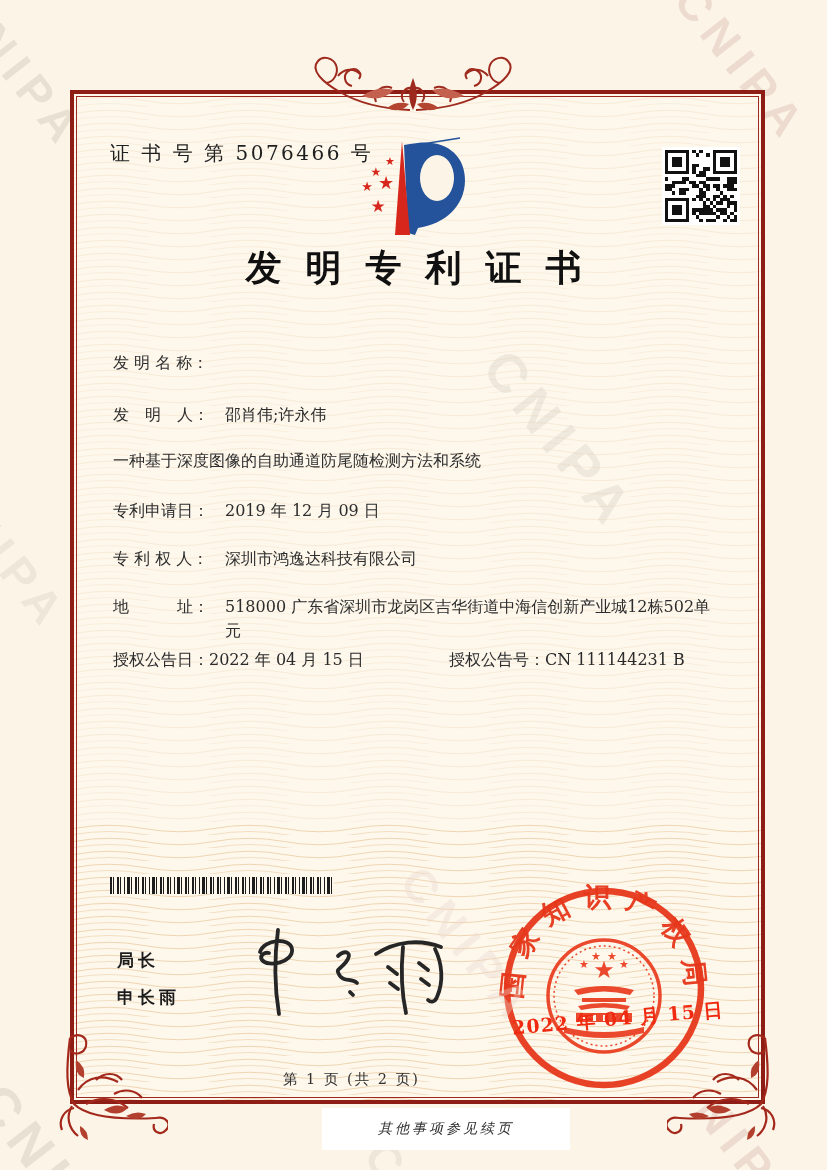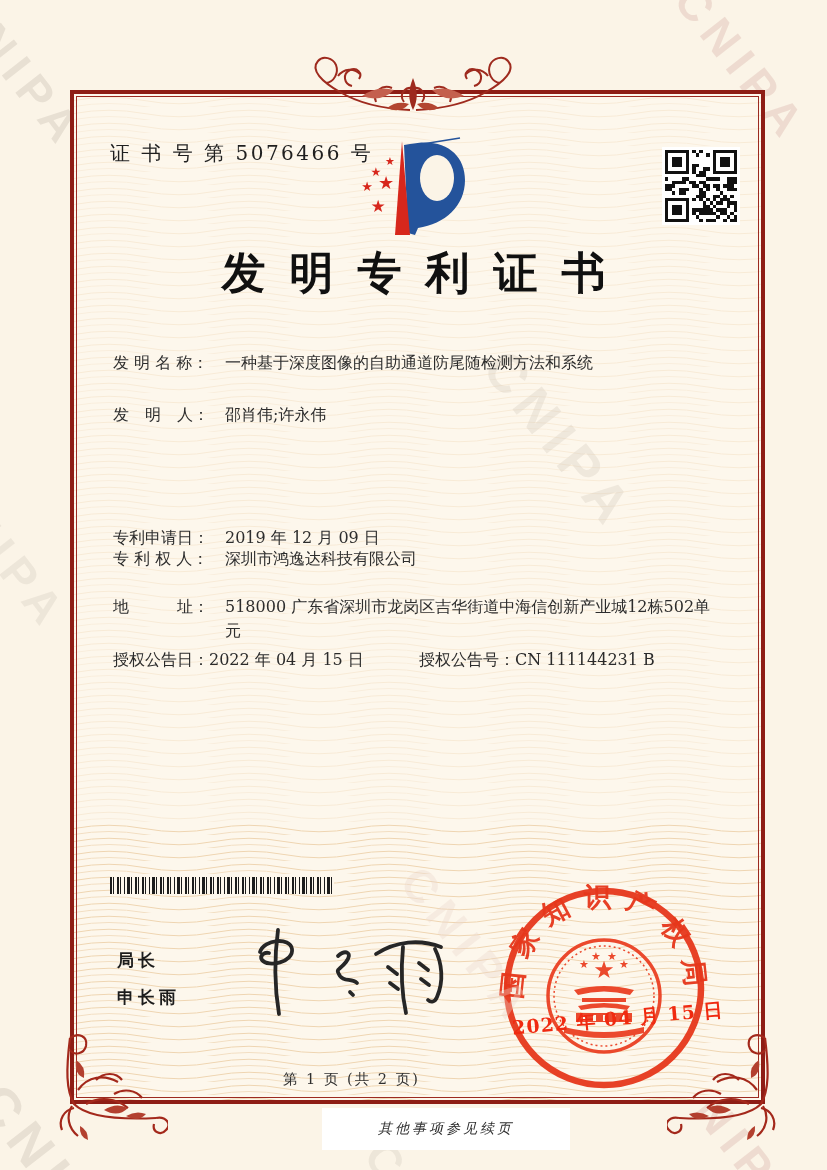--- a/index.html
+++ b/index.html
@@ -30,29 +30,29 @@
   .orn{position:absolute; z-index:4; pointer-events:none;}
   .orn-top{left:292px; top:52px; width:242px; height:64px;}
   .orn-bl{left:56px;  top:1030px; width:112px; height:130px;}
   .orn-br{left:667px; top:1030px; width:112px; height:130px; transform:scaleX(-1);}
   
   .cert-no{position:absolute; left:110px; top:140px; font-size:20px; letter-spacing:2.5px; color:#1f1f1f; z-index:3;}
   .logo{position:absolute; left:346px; top:136px; width:124px; height:104px; z-index:3;}
   .qr{position:absolute; left:662px; top:147px; width:72px; height:72px; z-index:3; background:#fff; padding:3px;}
   .title{
     position:absolute; left:0; top:244px; width:100%; text-align:center; z-index:3;
-    font-size:44px; font-weight:700; letter-spacing:24px; padding-left:24px; box-sizing:border-box; color:#101010;
+    font-size:36px; font-weight:700; letter-spacing:24px; padding-left:24px; box-sizing:border-box; color:#101010;
   }
   
   .field{position:absolute; left:113px; display:flex; font-size:16px; color:#2d2d2d; z-index:3; line-height:24px;}
   .field .lbl{flex:0 0 98px; margin-right:14px; white-space:nowrap;}
   .field .val{width:500px;}
-  .f0{top:351px;} .f1{top:403px;} .f2{top:451px;} .f3{top:526px;} .f4{top:547px;} .f5{top:595px;}
+  .f0{top:351px;flex-direction:column;} .f1{top:403px;} .f2{top:451px;} .f3{top:499px;} .f4{top:547px;} .f5{top:595px;}
   .grant{position:absolute; left:113px; top:650px; width:620px; font-size:16px; z-index:3; white-space:nowrap;}
-  .grant .g2{position:absolute; left:306px; top:0;text-align:center;}
+  .grant .g2{position:absolute; left:336px; top:0;text-align:center;}
   
   .paras{
     position:absolute; left:113px; top:684px; width:604px; z-index:3;
     font-size:16px; line-height:27px; text-align:justify; color:#303030;
   }
   .paras p{margin:0; text-indent:2em;}
   
   .barcode{
     position:absolute; left:110px; top:877px; width:224px; height:17px; z-index:3;
     background:repeating-linear-gradient(90deg,

